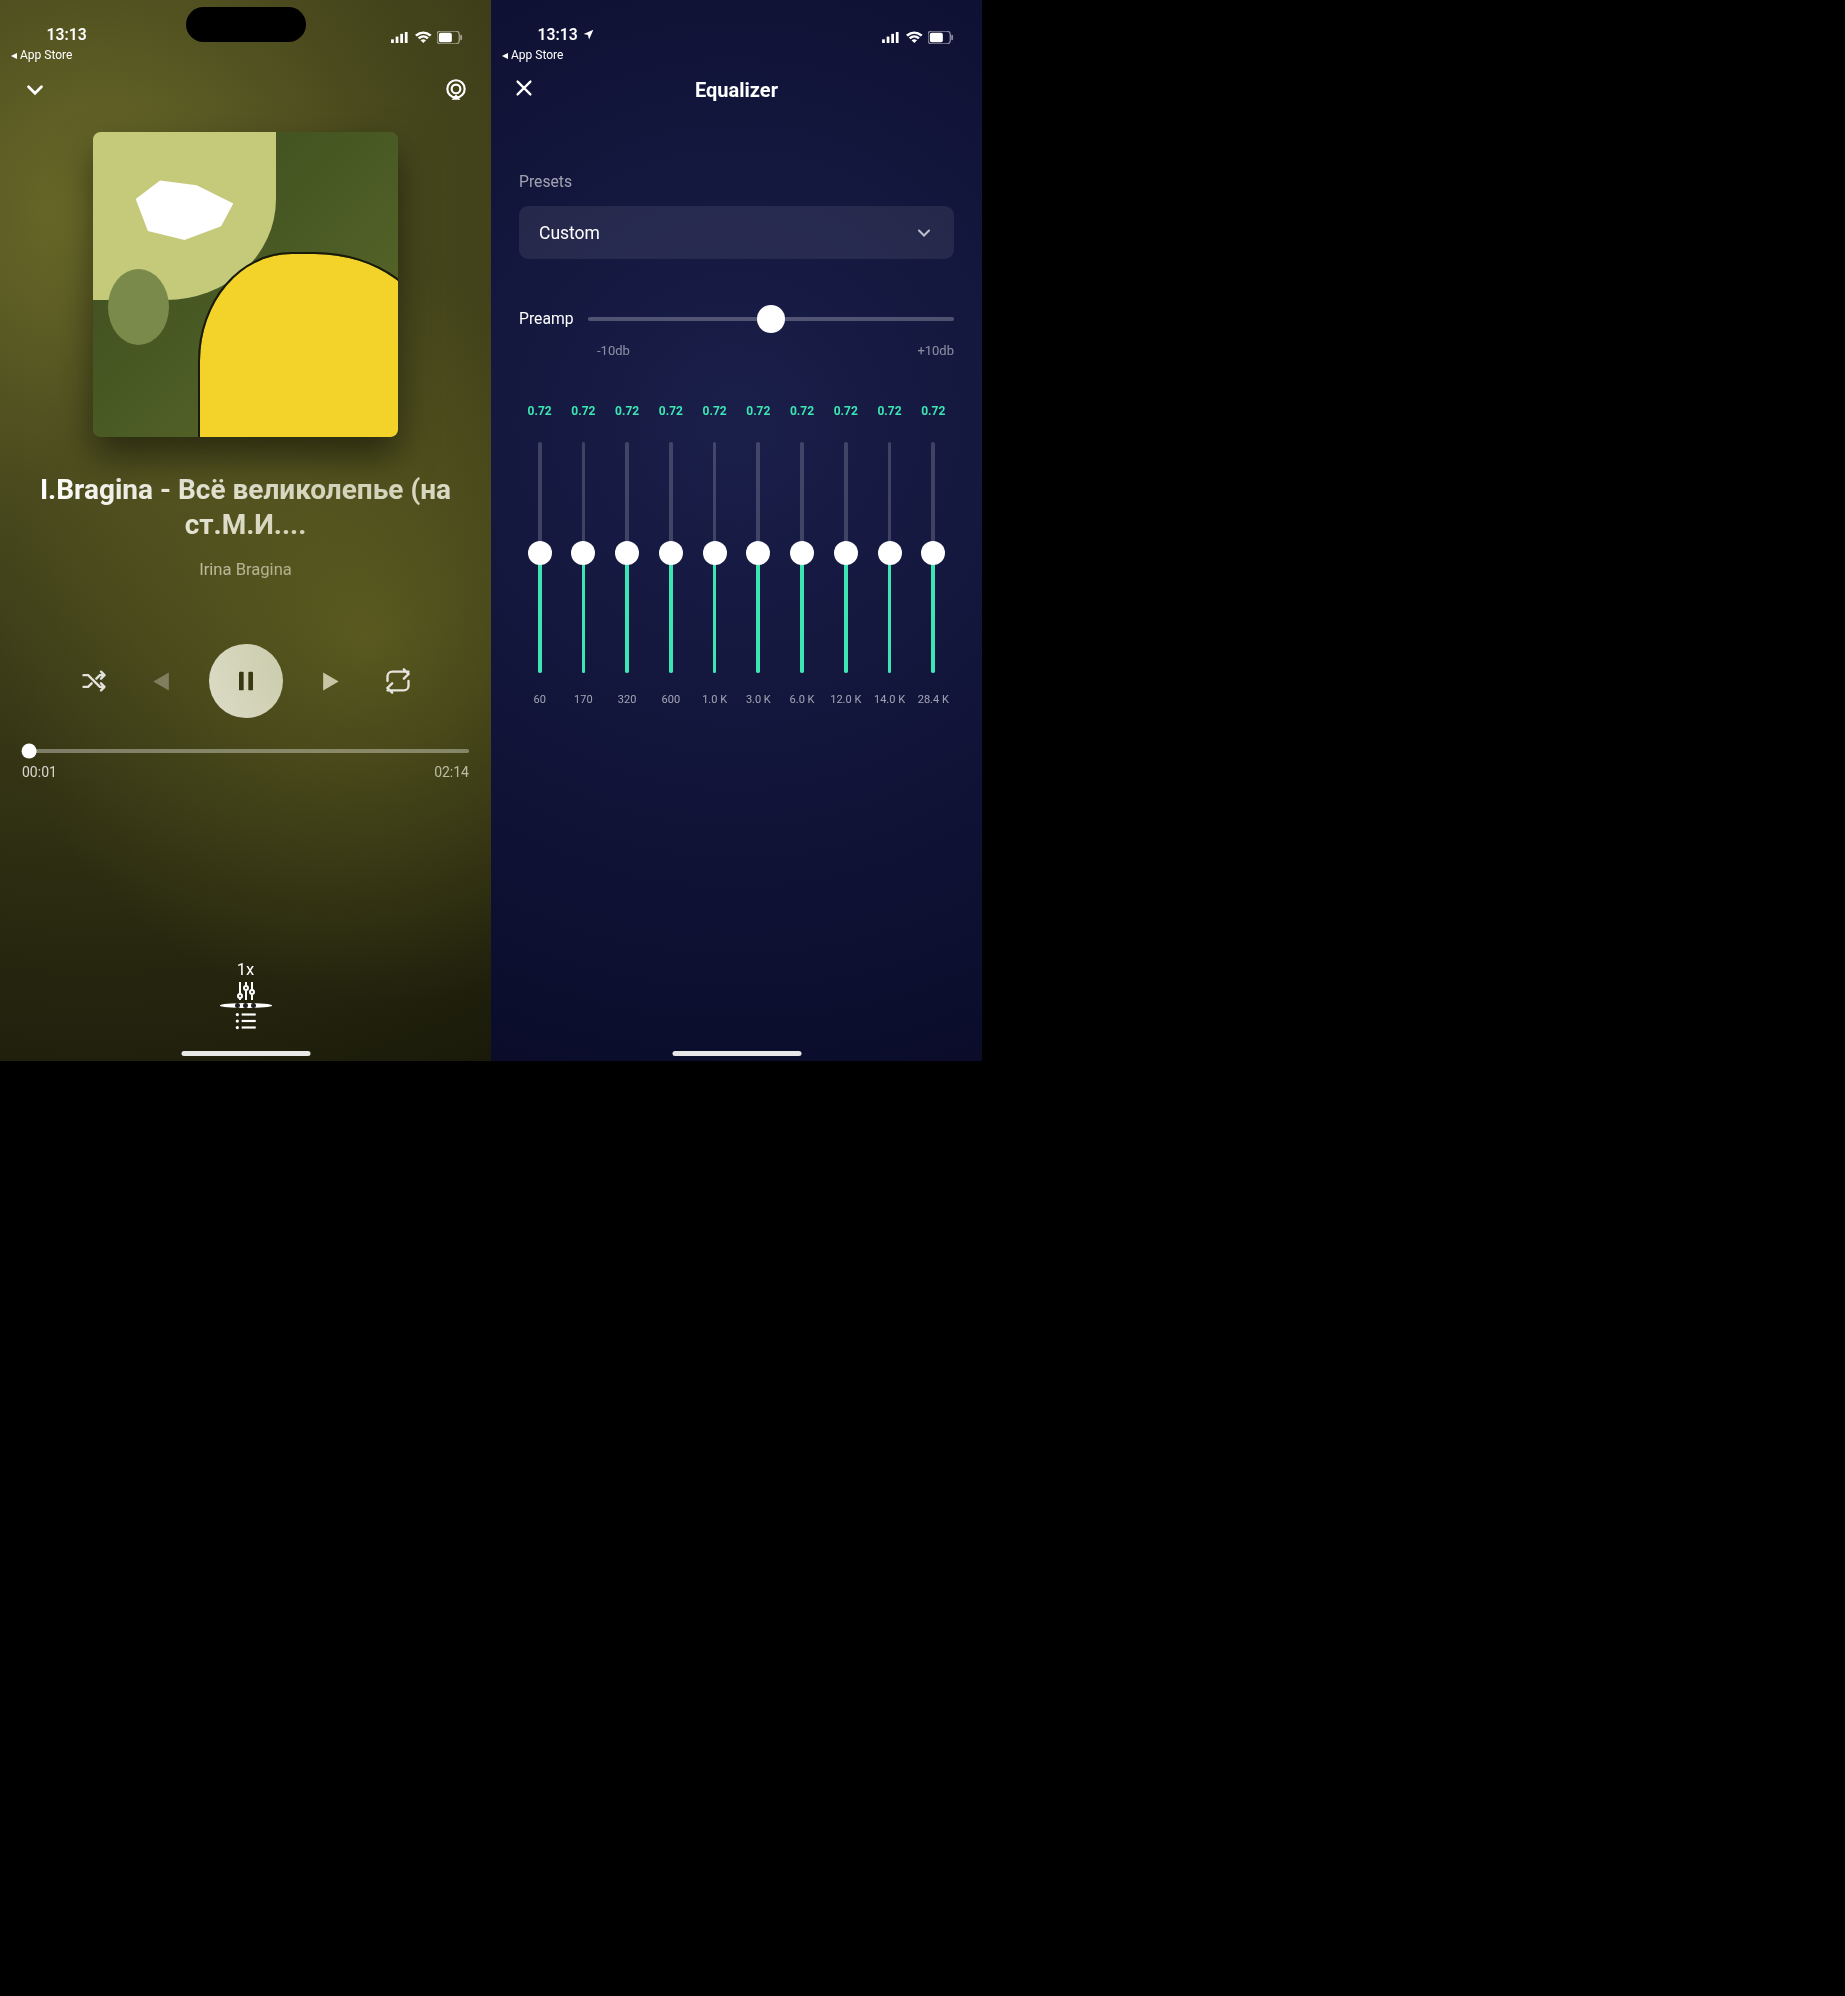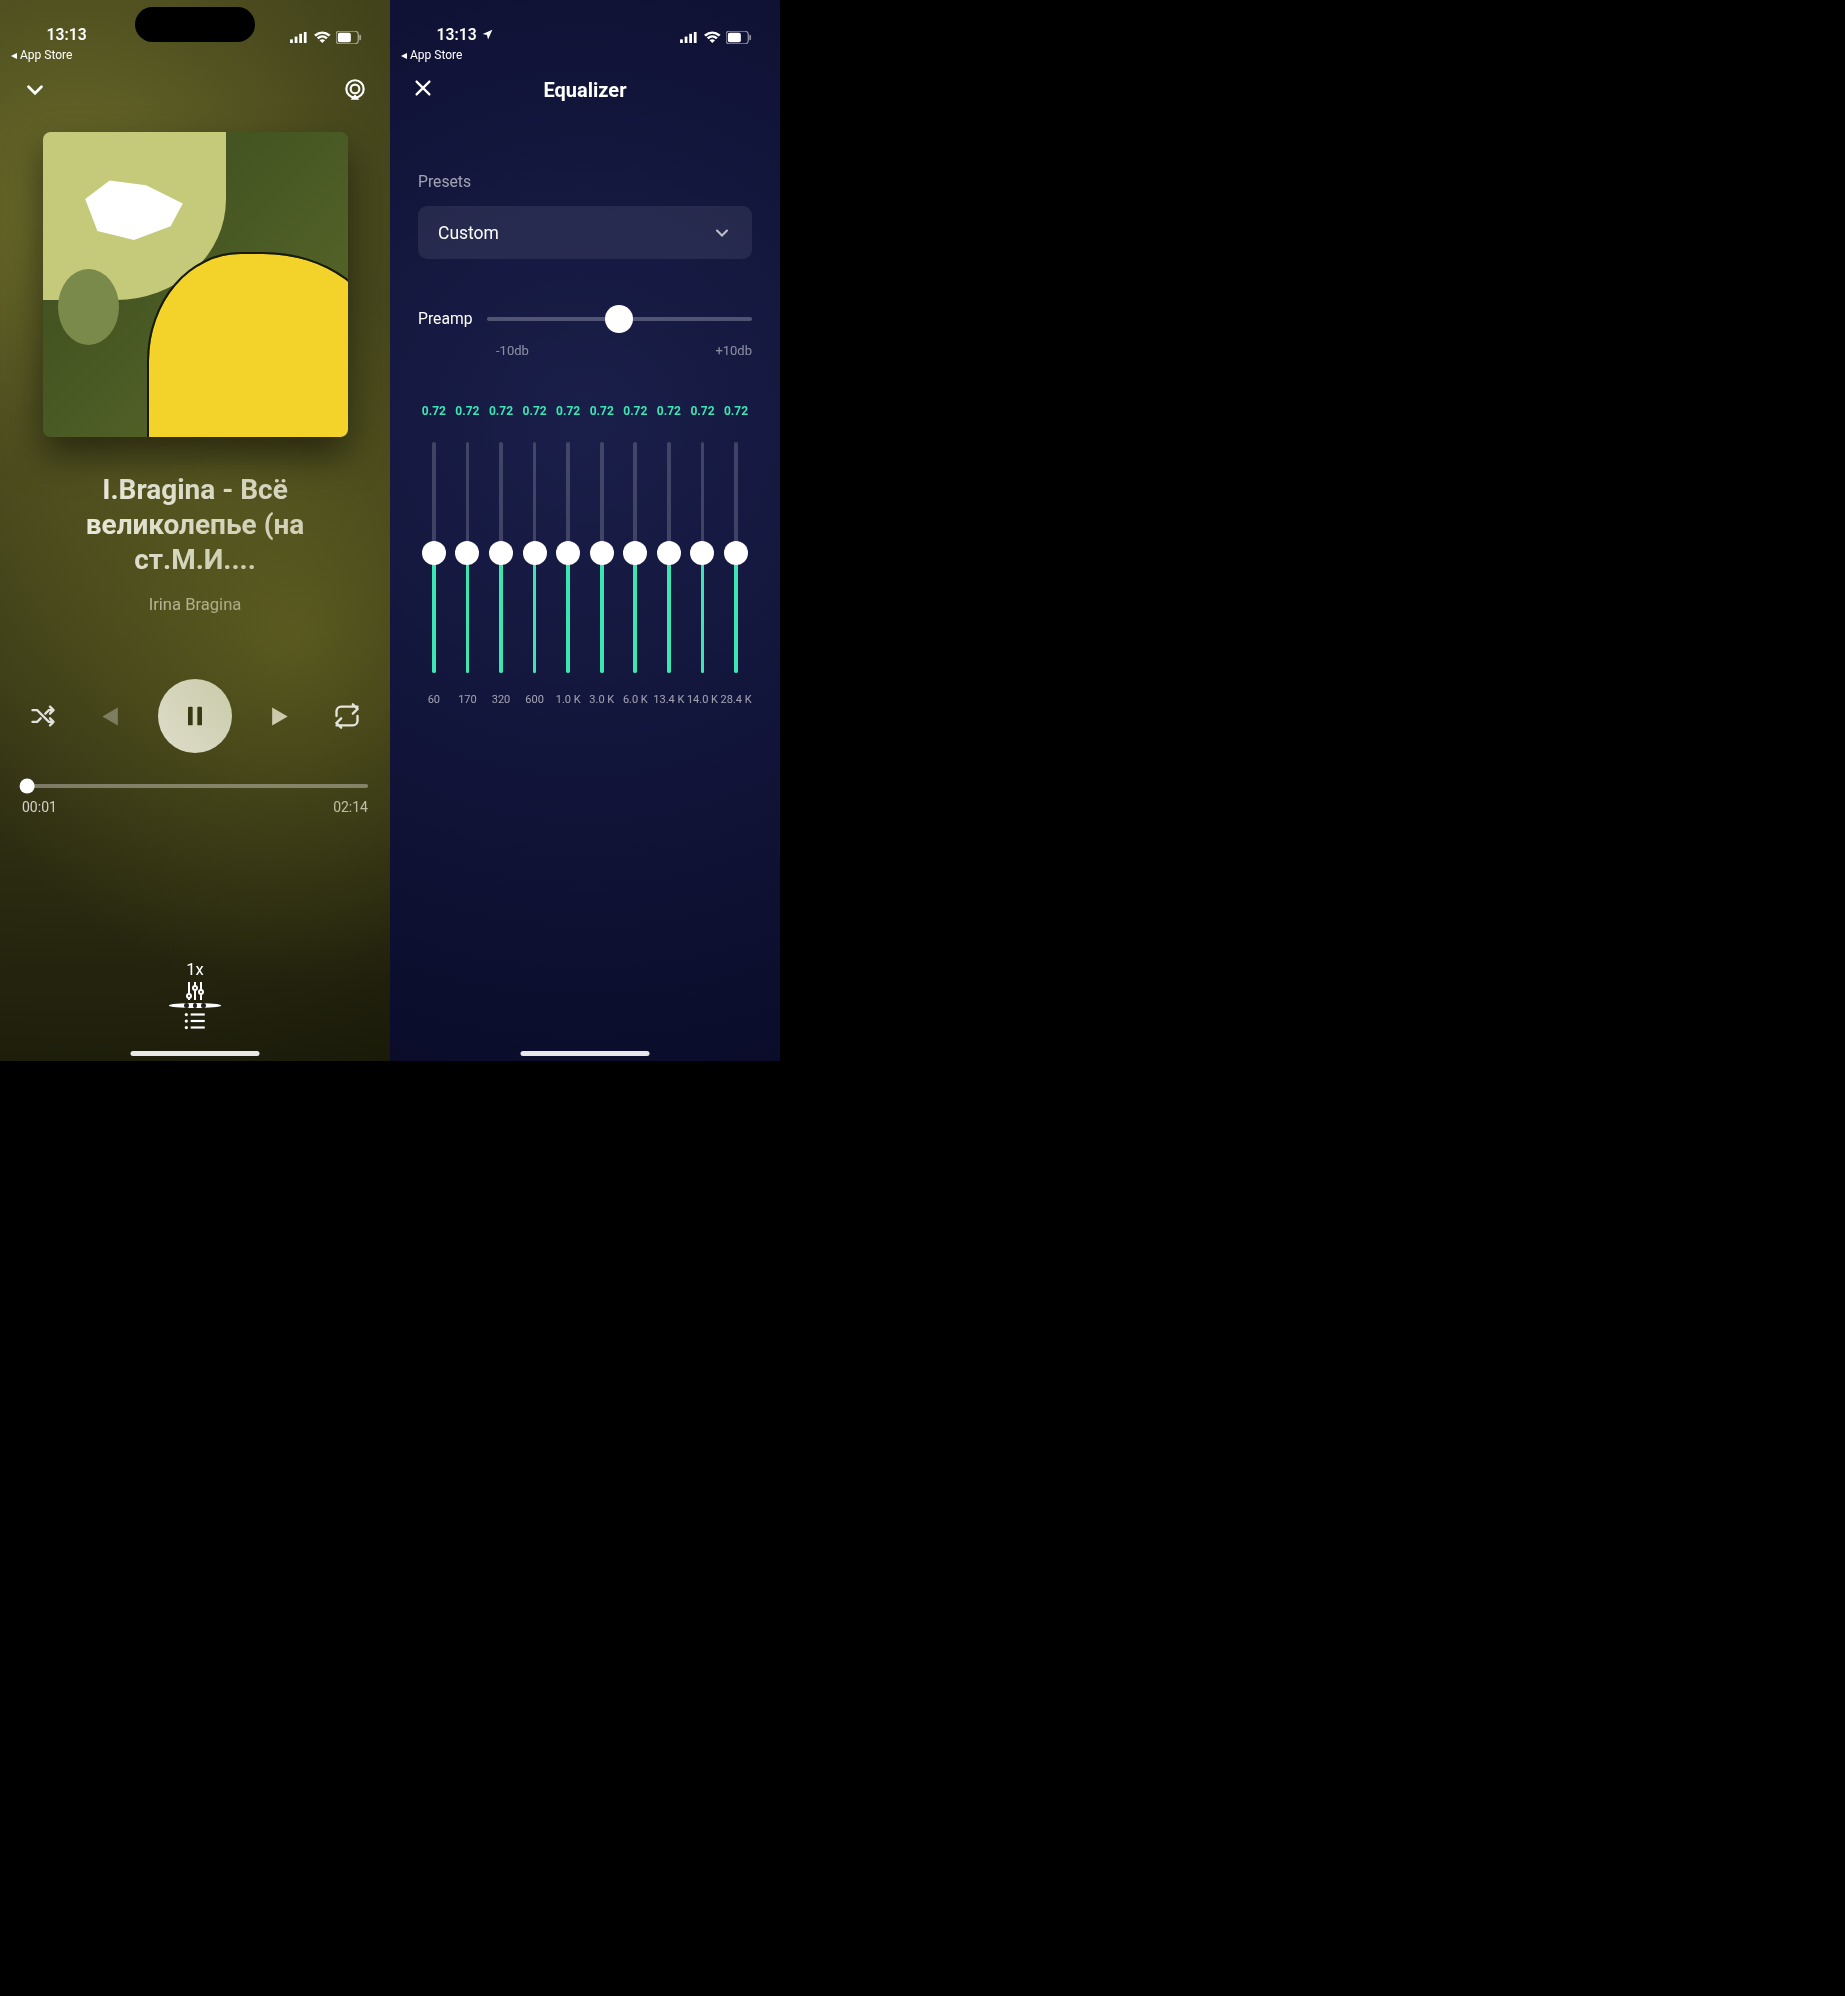--- a/index.html
+++ b/index.html
@@ -4,21 +4,21 @@
 <style>
 * { box-sizing: border-box; margin: 0; padding: 0; }
 body {
   font-family: -apple-system, BlinkMacSystemFont, "Segoe UI", Roboto, sans-serif;
   background: #000;
   display: flex;
   width: 982px;
   height: 1061px;
 }
 .phone {
-  width: 390px;
+  width: 491px;
   height: 1061px;
   position: relative;
   overflow: hidden;
   color: #fff;
 }
 
 .phone-left {
   background: radial-gradient(circle at 20% 20%, #6b6b2a 0%, #4a4a1e 30%, #2d2d12 70%, #1a1a0a 100%);
 }
 .phone-left::before {
@@ -502,21 +502,21 @@
         </span>
       </div>
     <div class="bands-labels-row" id="band-labels">
         <span class="band-label">60</span>
         <span class="band-label">170</span>
         <span class="band-label">320</span>
         <span class="band-label">600</span>
         <span class="band-label">1.0 K</span>
         <span class="band-label">3.0 K</span>
         <span class="band-label">6.0 K</span>
-        <span class="band-label">13.4 K</span>
+        <span class="band-label">12.0 K</span>
         <span class="band-label">14.0 K</span>
         <span class="band-label">28.4 K</span>
       </div>
   </div>
 
   <div class="home-ind"></div>
 </div>
 
 
 </body></html>

